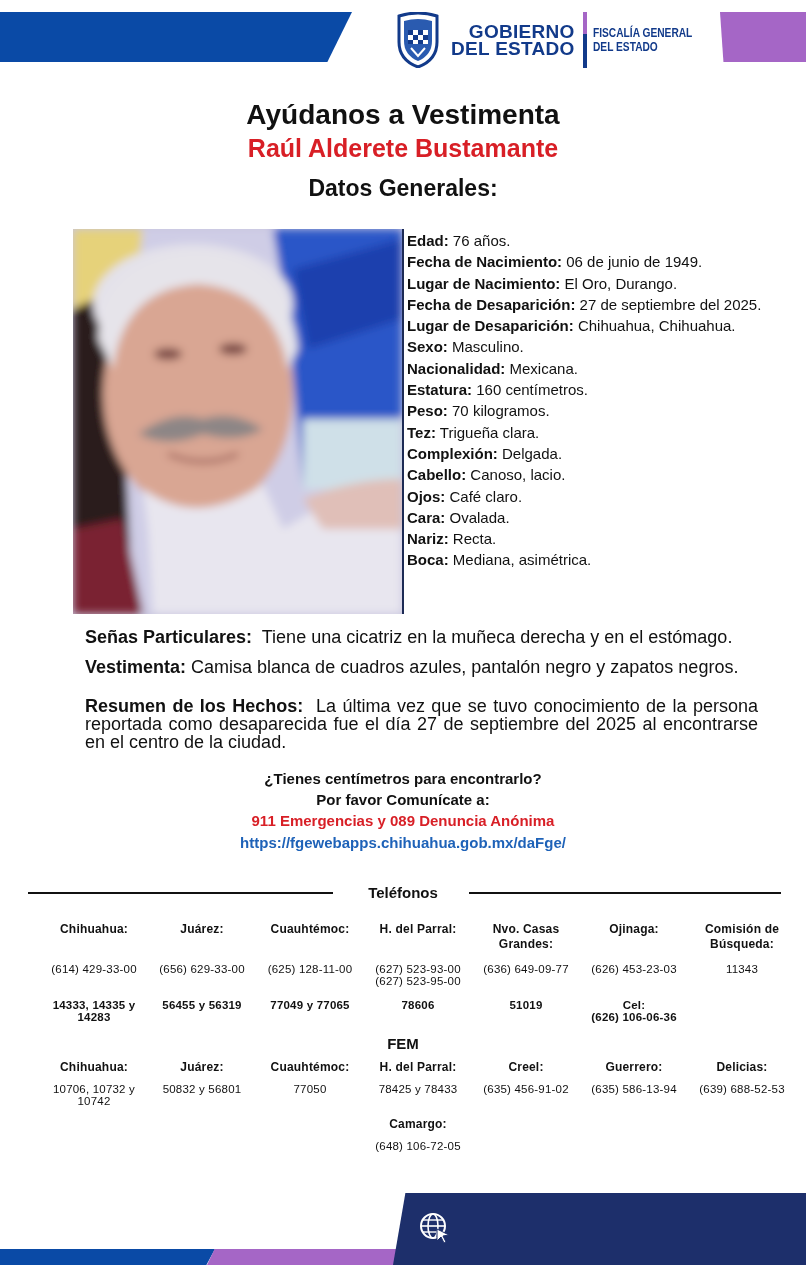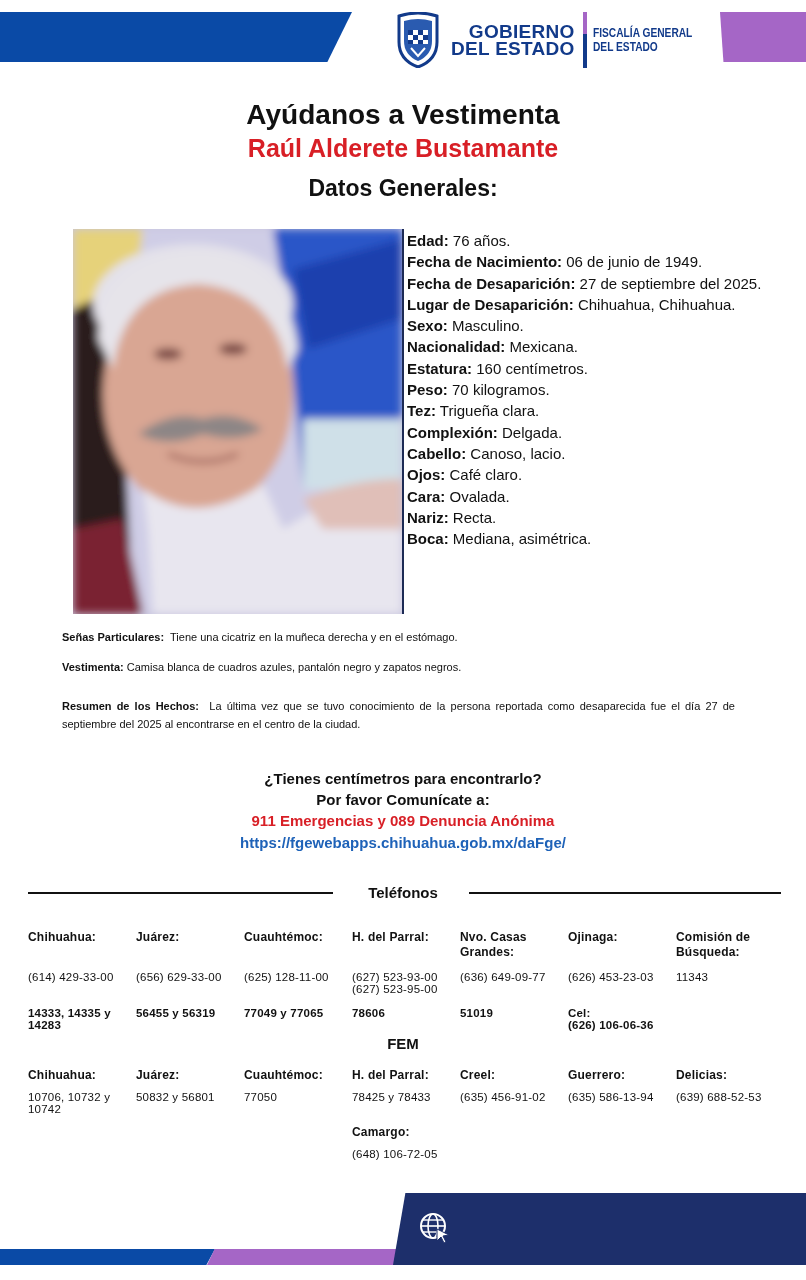--- a/index.html
+++ b/index.html
@@ -20,32 +20,32 @@
   .title { position:absolute; left:0; width:806px; text-align:center; top:99px; font-size:28px; font-weight:bold; color:#111; }
   .name { position:absolute; left:0; width:806px; text-align:center; top:134px; font-size:25px; font-weight:bold; color:#d81f26; }
   .datos { position:absolute; left:0; width:806px; text-align:center; top:175px; font-size:23px; font-weight:bold; color:#111; }
 
   .photo { position:absolute; left:73px; top:229px; width:329px; height:385px; overflow:hidden; background:#c9c6df; }
   .photo-rule { position:absolute; left:402px; top:229px; width:2px; height:385px; background:#1d2b55; }
 
   .facts { position:absolute; left:407px; top:230px; width:360px; font-size:15px; line-height:21.3px; }
   .facts p b { font-weight:bold; }
 
-  .para { position:absolute; left:62px; width:673px; font-size:11px; line-height:18px; }
+  .para { position:absolute; left:85px; width:673px; font-size:18px; line-height:18px; }
   .para b { font-weight:bold; }
   .justify { text-align:justify; }
 
   .cta { position:absolute; left:0; width:806px; text-align:center; font-weight:bold; font-size:15px; }
   .cta.red { color:#d81f26; }
   .cta.blue { color:#1e62b8; }
 
   .rule { position:absolute; height:2px; background:#111; top:892px; }
   .sec-title { position:absolute; font-weight:bold; font-size:15px; color:#111; text-align:center; }
 
-  .phones { position:absolute; left:28px; width:756px; font-size:11.5px; color:#111; letter-spacing:0.2px;margin-top:8px; }
+  .phones { position:absolute; left:40px; width:756px; font-size:11.5px; text-align:center; color:#111; letter-spacing:0.2px; }
   .row { display:flex; }
   .cell { width:108px; }
   .hdr-cell { font-weight:bold; font-size:12px; line-height:15px; }
 
   
   .foot-dark { position:absolute; left:393px; top:1193px; width:413px; height:72px; background:#1d2f6b;
     clip-path: polygon(3% 0, 100% 0, 100% 100%, 0 100%); }
   .foot-blue { position:absolute; left:0; top:1249px; width:215px; height:16px; background:#0a4aa6;
     clip-path: polygon(0 0, 100% 0, 96% 100%, 0 100%); }
   .foot-purple { position:absolute; left:207px; top:1249px; width:190px; height:16px; background:#a566c6;
@@ -111,20 +111,21 @@
       <path d="M70 260 Q125 300 190 255 L210 300 L260 270 L329 260 L329 385 L80 385 L75 300 Z" fill="#e8e6ef"></path>
       <path d="M230 270 Q280 250 329 250 L329 300 Q290 300 250 300 Z" fill="#e0bfb8"></path>
     </g>
   </svg>
 </div>
 <div class="photo-rule"></div>
 
 <div class="facts" id="facts">
     <p><b>Edad:</b> <span> 76 años.</span></p>
     <p><b>Fecha de Nacimiento:</b> <span>06 de junio de 1949.</span></p>
+    <p><b>Lugar de Nacimiento:</b> <span>El Oro, Durango.</span></p>
     <p><b>Fecha de Desaparición:</b> <span>27 de septiembre del 2025.</span></p>
     <p><b>Lugar de Desaparición:</b> <span>Chihuahua, Chihuahua.</span></p>
     <p><b>Sexo:</b> <span>Masculino.</span></p>
     <p><b>Nacionalidad:</b> <span>Mexicana.</span></p>
     <p><b>Estatura:</b> <span>160 centímetros.</span></p>
     <p><b>Peso:</b> <span>70 kilogramos.</span></p>
     <p><b>Tez:</b> <span>Trigueña clara.</span></p>
     <p><b>Complexión:</b> <span>Delgada.</span></p>
     <p><b>Cabello:</b> <span>Canoso, lacio.</span></p>
     <p><b>Ojos:</b> <span>Café claro.</span></p>

